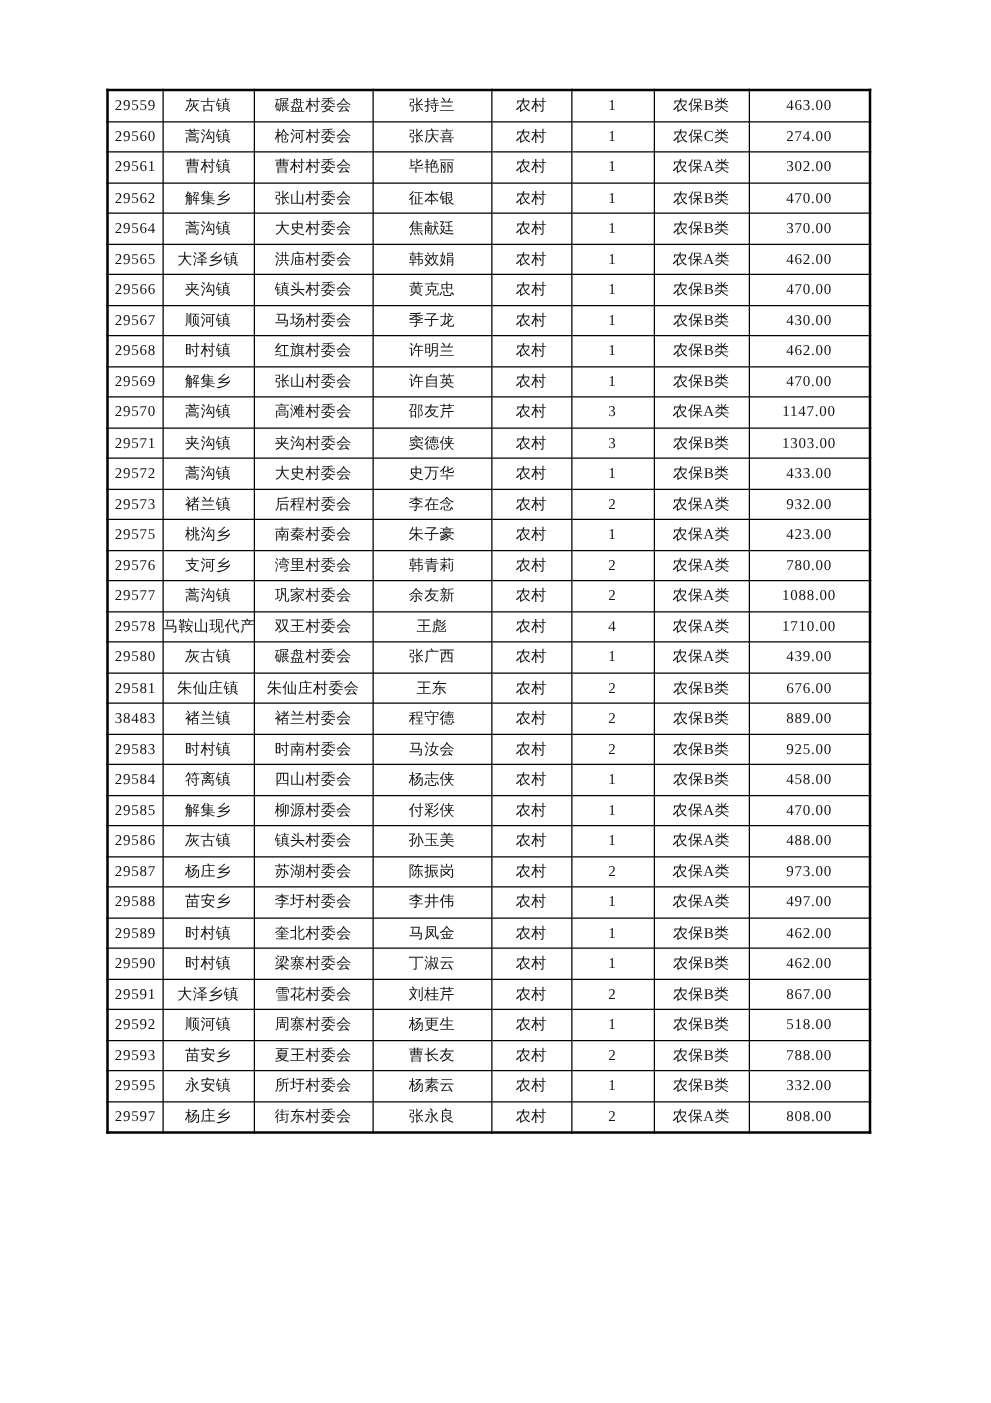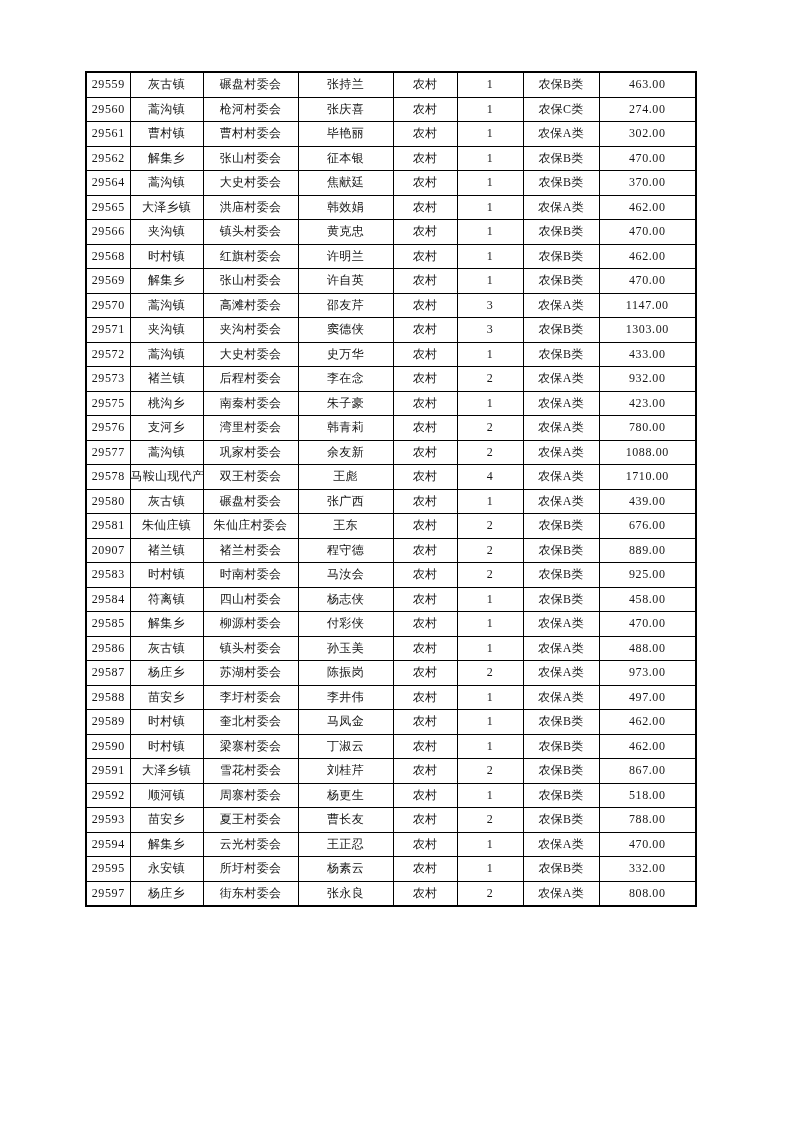--- a/index.html
+++ b/index.html
@@ -122,20 +122,30 @@
     <td class="num">29566</td>
     <td>夹沟镇</td>
     <td>镇头村委会</td>
     <td>黄克忠</td>
     <td>农村</td>
     <td class="num">1</td>
     <td>农保B类</td>
     <td class="num">470.00</td>
   </tr>
         <tr>
+    <td class="num">29567</td>
+    <td>顺河镇</td>
+    <td>马场村委会</td>
+    <td>季子龙</td>
+    <td>农村</td>
+    <td class="num">1</td>
+    <td>农保B类</td>
+    <td class="num">430.00</td>
+  </tr>
+        <tr>
     <td class="num">29568</td>
     <td>时村镇</td>
     <td>红旗村委会</td>
     <td>许明兰</td>
     <td>农村</td>
     <td class="num">1</td>
     <td>农保B类</td>
     <td class="num">462.00</td>
   </tr>
         <tr>
@@ -242,21 +252,21 @@
     <td class="num">29581</td>
     <td>朱仙庄镇</td>
     <td>朱仙庄村委会</td>
     <td>王东</td>
     <td>农村</td>
     <td class="num">2</td>
     <td>农保B类</td>
     <td class="num">676.00</td>
   </tr>
         <tr>
-    <td class="num">20907</td>
+    <td class="num">38483</td>
     <td>褚兰镇</td>
     <td>褚兰村委会</td>
     <td>程守德</td>
     <td>农村</td>
     <td class="num">2</td>
     <td>农保B类</td>
     <td class="num">889.00</td>
   </tr>
         <tr>
     <td class="num">29583</td>
@@ -360,30 +370,20 @@
   </tr>
         <tr>
     <td class="num">29593</td>
     <td>苗安乡</td>
     <td>夏王村委会</td>
     <td>曹长友</td>
     <td>农村</td>
     <td class="num">2</td>
     <td>农保B类</td>
     <td class="num">788.00</td>
-  </tr>
-        <tr>
-    <td class="num">29594</td>
-    <td>解集乡</td>
-    <td>云光村委会</td>
-    <td>王正忍</td>
-    <td>农村</td>
-    <td class="num">1</td>
-    <td>农保A类</td>
-    <td class="num">470.00</td>
   </tr>
         <tr>
     <td class="num">29595</td>
     <td>永安镇</td>
     <td>所圩村委会</td>
     <td>杨素云</td>
     <td>农村</td>
     <td class="num">1</td>
     <td>农保B类</td>
     <td class="num">332.00</td>

